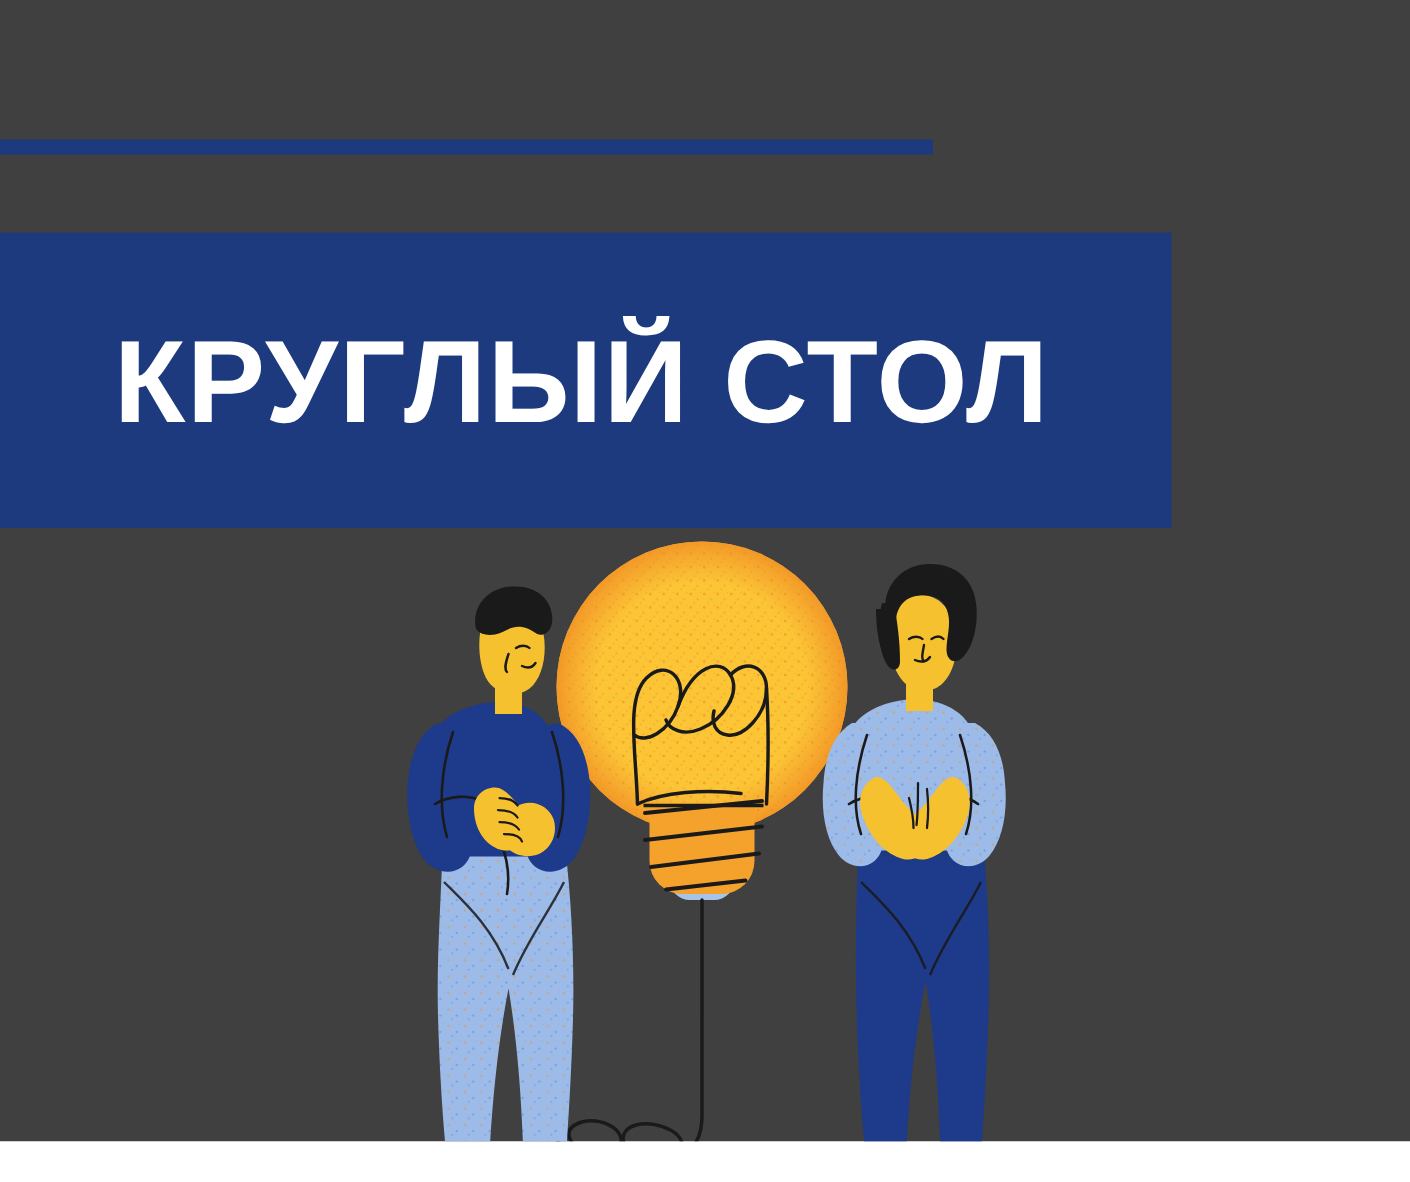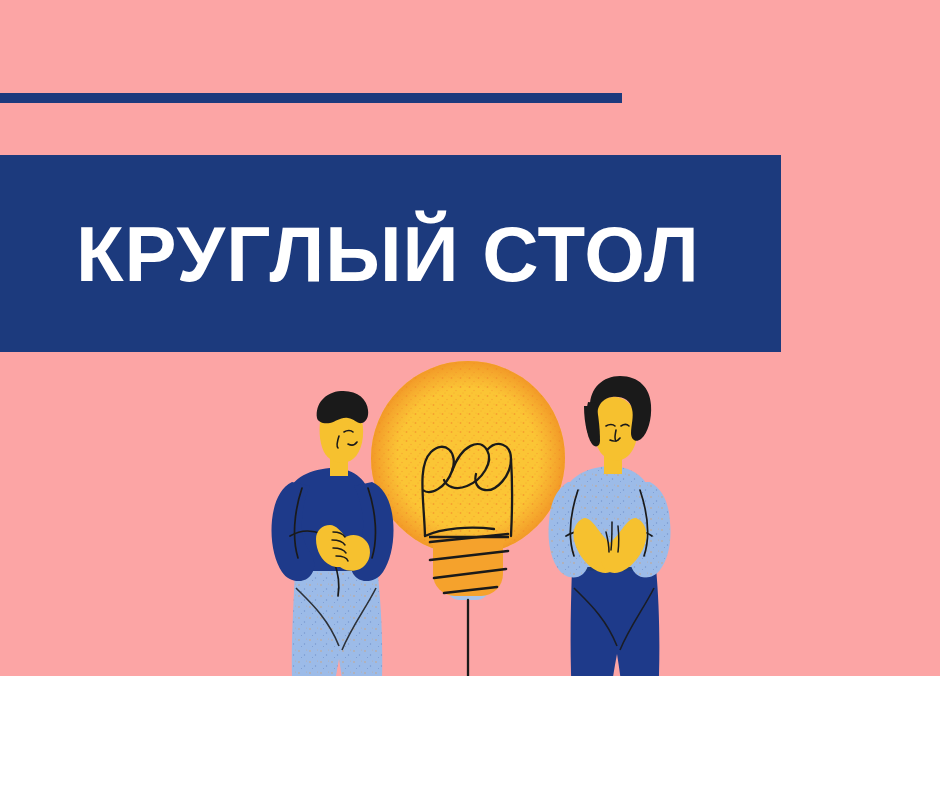--- a/index.html
+++ b/index.html
@@ -7,22 +7,22 @@
     margin: 0;
     padding: 0;
     background: #ffffff;
   }
   body {
     font-family: "Liberation Sans", sans-serif;
   }
   #poster {
     position: relative;
     width: 940px;
-    height: 676px;
-    background: #fca5a5;
+    height: 761px;
+    background: #404040;
     overflow: hidden;
   }
   
   .accent-rule {
     position: absolute;
     left: 0;
     top: 93px;
     width: 622px;
     height: 10px;
     background: #1c3a7d;

